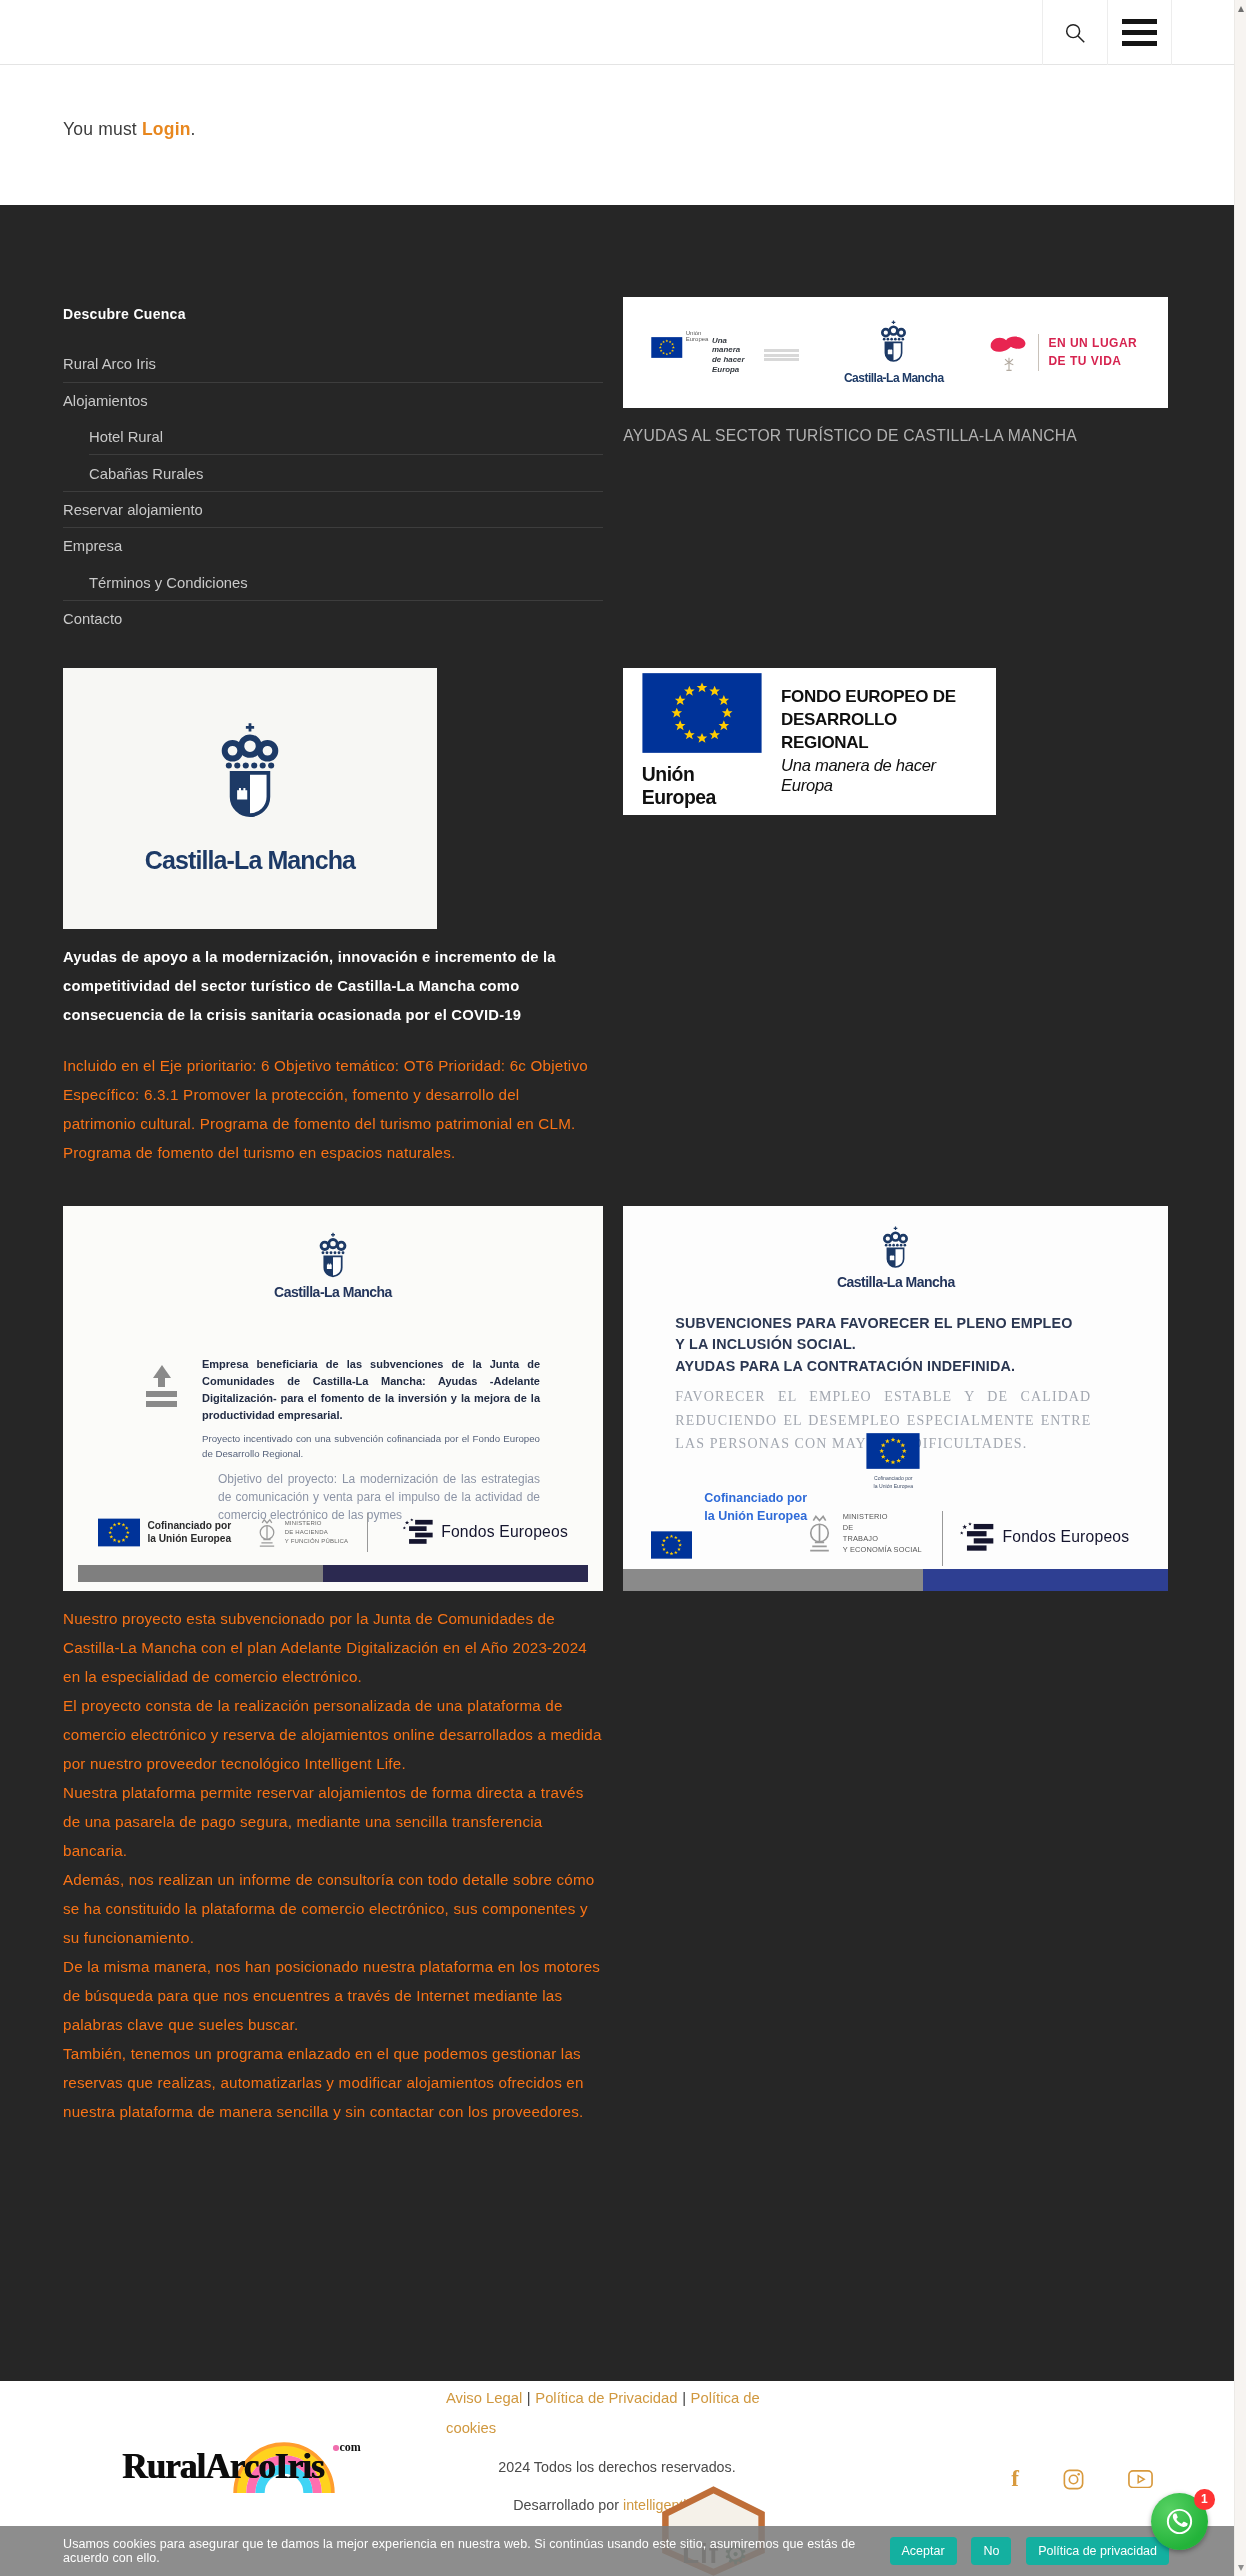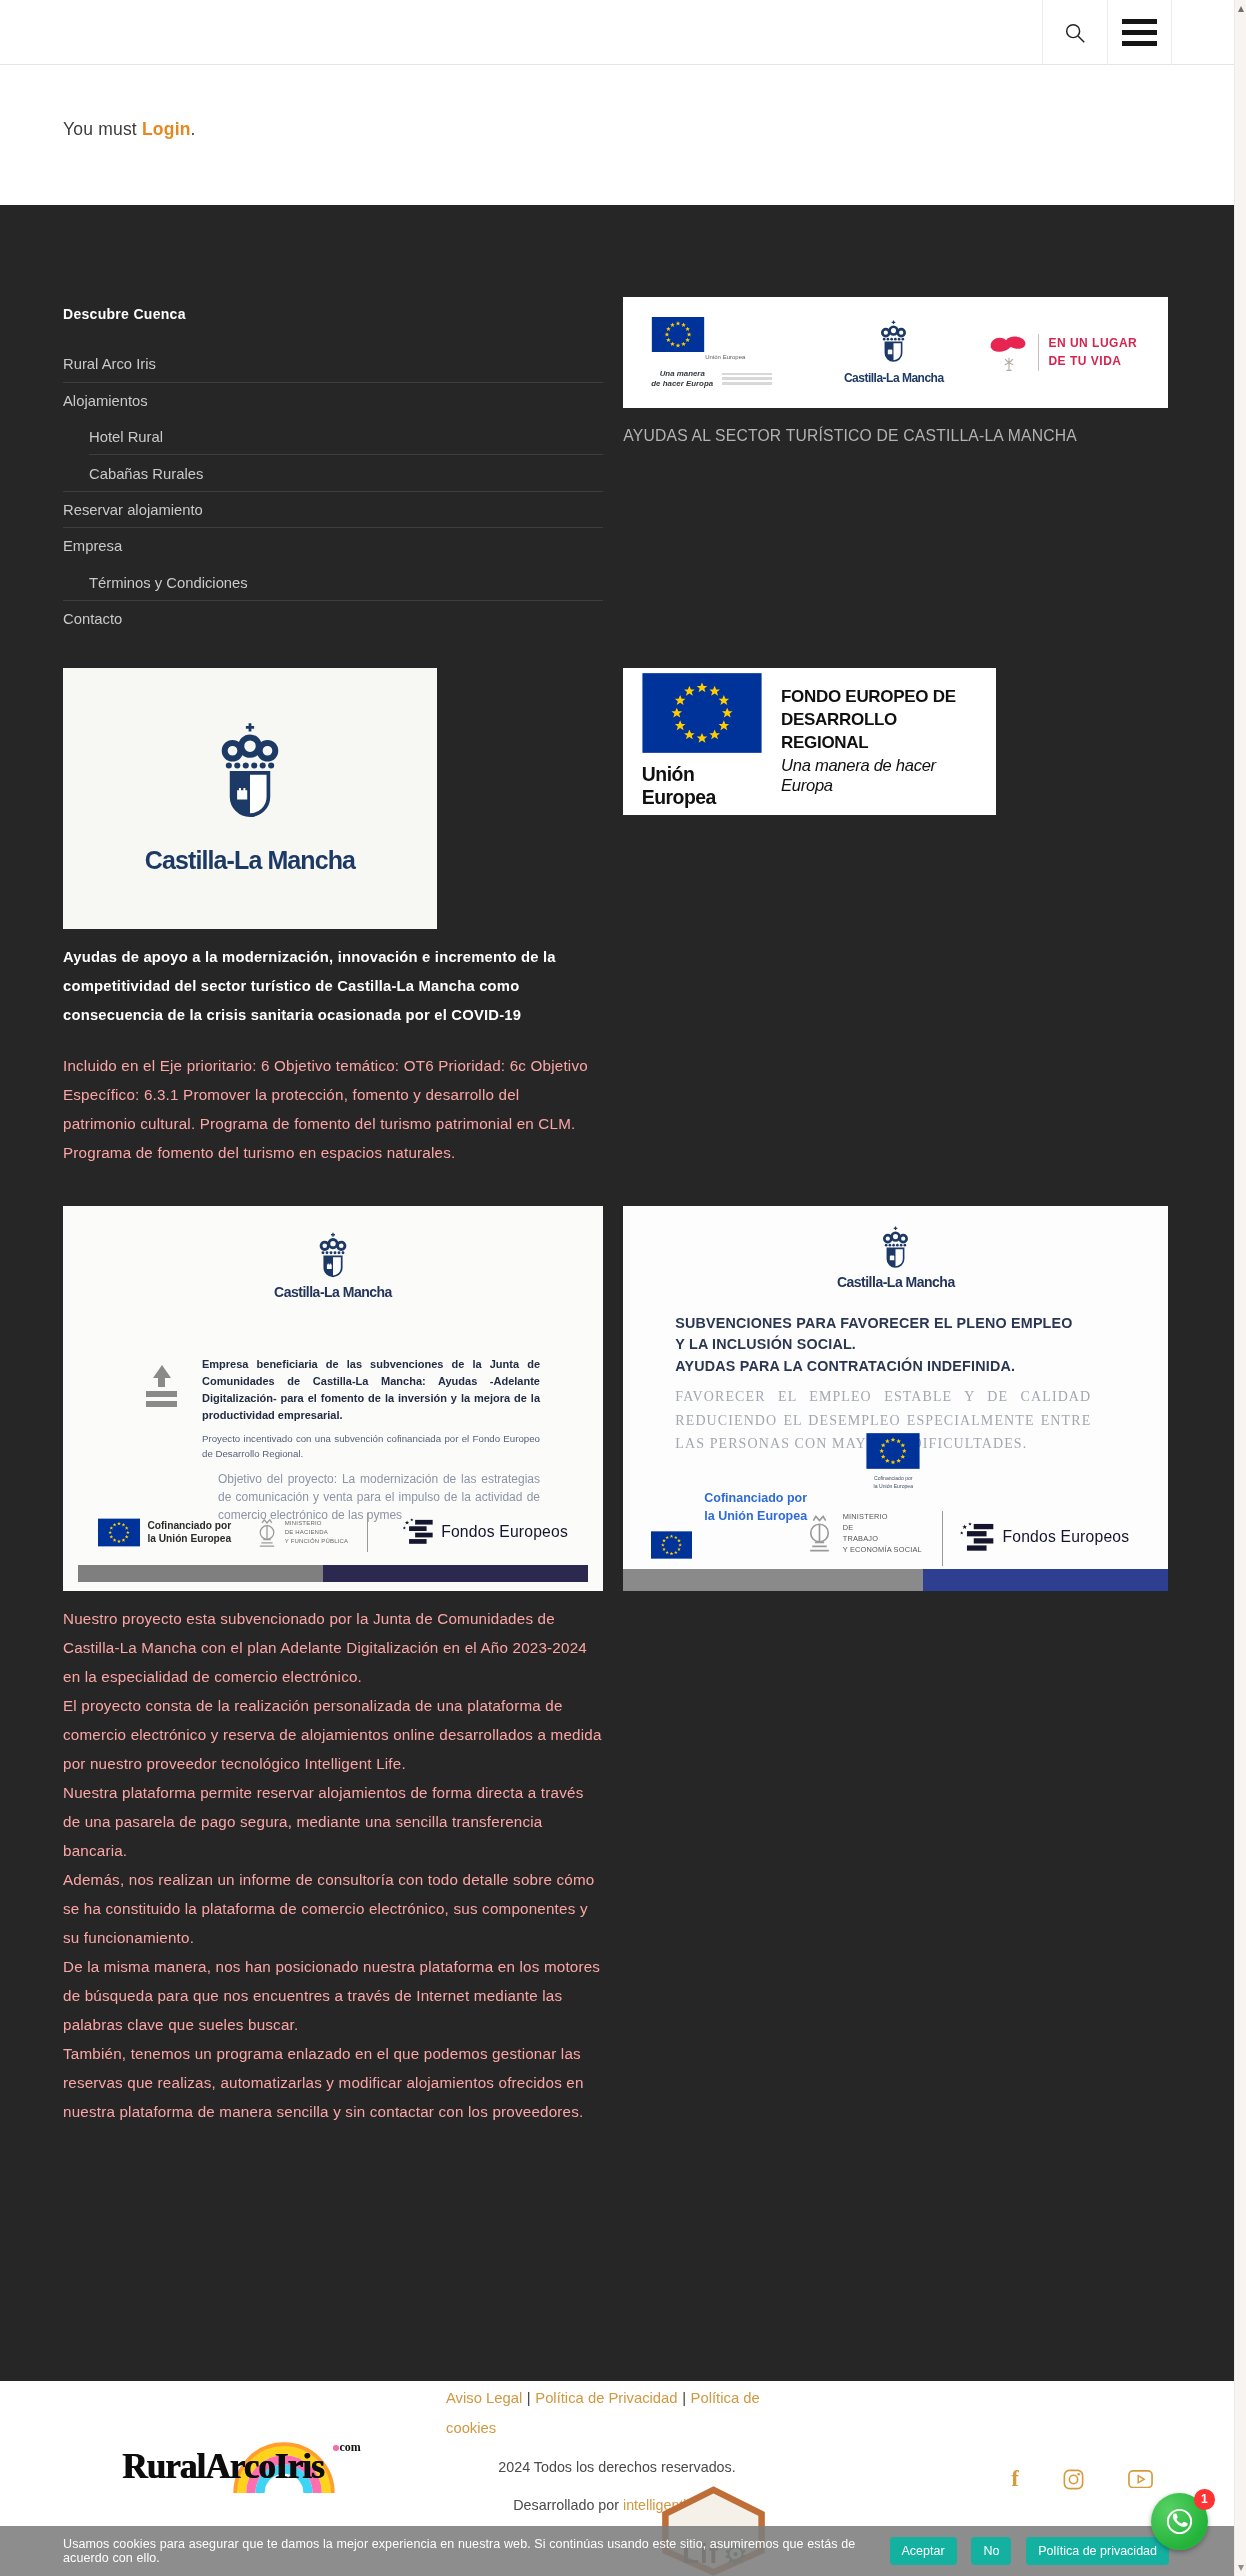--- a/index.html
+++ b/index.html
@@ -35,21 +35,21 @@
   .widget-title { font-size:14px; font-weight:bold; color:#ffffff; margin:9.2px 0 24px; letter-spacing:0.3px; }
   .fmenu { list-style:none; font-size:14.8px; }
   .fmenu li { position:relative; padding:10.2px 0; }
   .fmenu li a { color:#c9c9c9; display:block; }
   .fmenu li.sub { padding-left:26px; }
   .fmenu li.div-full::after { content:""; position:absolute; left:0; right:0; bottom:0; height:0.9px; background:#3d3d3d; }
   .fmenu li.div-indent::after { content:""; position:absolute; left:26px; right:0; bottom:0; height:0.9px; background:#3d3d3d; }
 
   
   .banner-box { width:545px; height:111px; background:#ffffff; display:flex; align-items:center; justify-content:space-between; padding:0 31px 0 28px; }
-  .bm-eu { display:flex; flex-direction:column; gap:2.8px; width:148px;text-align:center; }
+  .bm-eu { display:flex; flex-direction:row; gap:2.8px; width:148px; }
   .bm-eu .tiny { font-size:6px; color:#5a5a5a; }
   .bm-eu-row { display:flex; gap:9.2px; align-items:center; margin-top:5.5px; }
   .bm-tagline { font-size:7.9px; font-style:italic; color:#33383f; font-weight:bold; line-height:1.25; }
   .blur-lines { width:50px; }
   .blur-lines i { display:block; height:2.8px; background:#d8d8d8; margin:1.8px 0; }
   .bm-clm { text-align:center; }
   .clm-label { color:#1d3a66; font-weight:bold; letter-spacing:-0.5px; }
   .bm-clm .clm-label { font-size:12px; margin-top:3.7px; }
   .bm-red { display:flex; align-items:center; gap:9.2px; }
   .bm-red-icons { display:flex; flex-direction:column; align-items:center; gap:1.8px; }
@@ -61,21 +61,21 @@
   .clm-box { width:374px; height:261px; background:#f7f7f4; display:flex; flex-direction:column; align-items:center; justify-content:center; }
   .clm-box .clm-label { font-size:25px; margin-top:14.8px; letter-spacing:-0.9px; }
 
   .feder-box { width:373px; height:147px; background:#ffffff; display:flex; align-items:center; gap:16.6px; padding:0 18.5px; }
   .feder-eu { text-align:left; }
   .feder-eu-label { font-size:19.4px; font-weight:bold; color:#101010; margin-top:7.4px; letter-spacing:-0.5px; }
   .feder-title { font-size:17px; font-weight:bold; color:#101010; line-height:1.35; letter-spacing:-0.3px; }
   .feder-tag { font-size:16.6px; font-style:italic; color:#101010; margin-top:1.8px; letter-spacing:-0.3px; }
 
   .bold-heading { margin-top:14.8px; width:540px; color:#ffffff; font-weight:bold; font-size:14.8px; line-height:29px; letter-spacing:0.2px; }
-  .muted { color:#fca5a5; font-size:15.2px; line-height:29px; white-space:pre-line; letter-spacing:0.2px; }
+  .muted { color:#f97316; font-size:15.2px; line-height:29px; white-space:pre-line; letter-spacing:0.2px; }
   .mt22 { margin-top:20.3px; }
   .rowD { margin-top:39px; }
   .long-para { margin-top:13px; width:540px; }
 
   
   .cert { position:relative; background:#fbfbf9; overflow:hidden; flex:none; }
   .cert1 { width:540px; height:385px; }
   .cert2 { width:545px; height:385px; background:#fdfdfd; }
   .cert-clm { position:absolute; left:0; right:0; text-align:center; }
   .cert-clm .clm-label { font-size:14px; letter-spacing:-0.5px; color:#23355c; }

